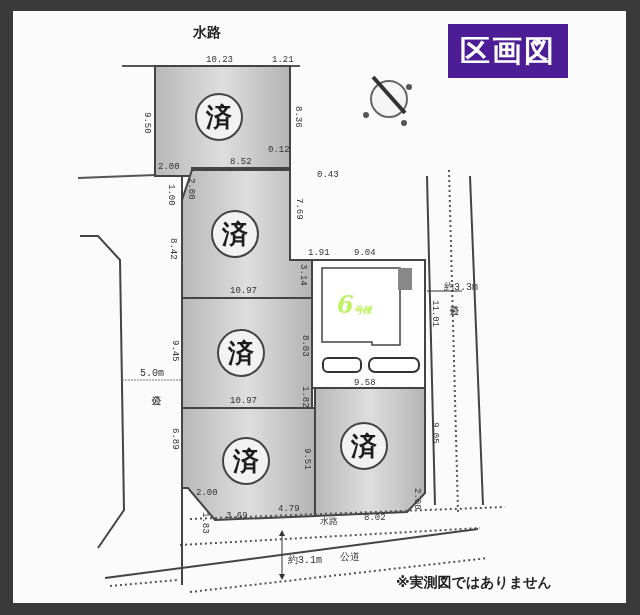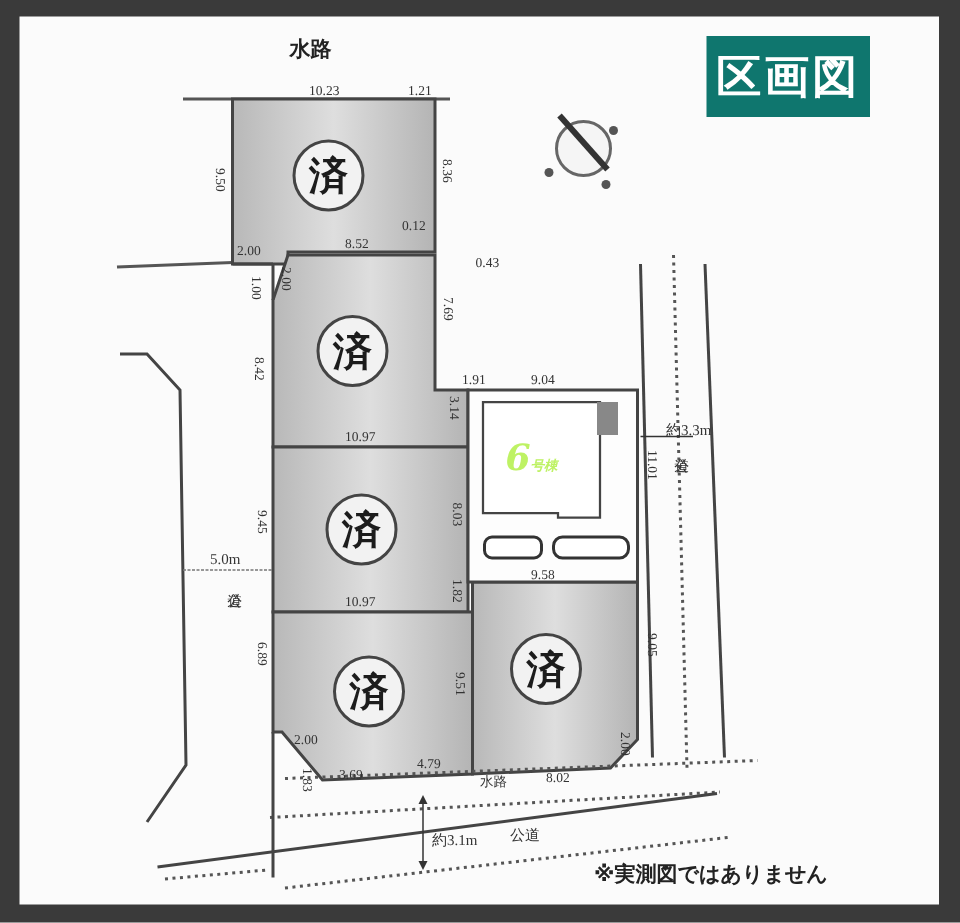--- a/index.html
+++ b/index.html
@@ -1,21 +1,21 @@
 <!DOCTYPE html>
 <html><head>
 <meta charset="utf-8">
 <style>
   html, body { margin:0; padding:0; }
   body { width:640px; height:615px; background:#3a3a3a; position:relative; overflow:hidden; font-family:"DejaVu Sans", sans-serif; }
   .frame { position:absolute; left:13px; top:11px; width:613px; height:592px; background:#fbfbfb; }
   svg { position:absolute; left:0; top:0; }
-  .title-box { position:absolute; left:471px; top:24px; width:109px; height:54px; background:#0f766e; display:flex; align-items:center; justify-content:center; }
+  .title-box { position:absolute; left:448px; top:24px; width:120px; height:54px; background:#4c1d95; display:flex; align-items:center; justify-content:center; }
   .title-box span { color:#fff; font-size:30px; font-weight:bold; letter-spacing:2px; font-family:"DejaVu Sans", sans-serif; }
-  .lbl { position:absolute; font-family:Liberation Serif, serif; color:#333; font-size:9px; white-space:nowrap; }
+  .lbl { position:absolute; font-family:Liberation Mono, monospace; color:#333; font-size:9px; white-space:nowrap; }
   .lbl.v { writing-mode:vertical-rl; }
   .big { font-size:14px; font-weight:bold; color:#222; }
   .road { font-size:10px; color:#333; }
   .roadv { font-size:10px; color:#333; writing-mode:vertical-rl; }
   .sumi { position:absolute; width:44px; height:44px; border:2px solid #444; border-radius:50%; background:#f2f2f2; display:flex; align-items:center; justify-content:center; }
   .sumi span { font-size:26px; font-weight:bold; color:#1c1c1c; font-family:"DejaVu Serif", serif; }
   .house-lbl { position:absolute; left:337px; top:290px; font-family:"DejaVu Serif", serif; font-style:italic; font-weight:bold; color:#bef264; }
   .house-lbl .num { font-size:24px; }
   .house-lbl .suf { font-size:9px; }
   .note { position:absolute; left:396px; top:574px; font-size:14px; font-weight:bold; color:#222; font-family:"DejaVu Sans", sans-serif; }

